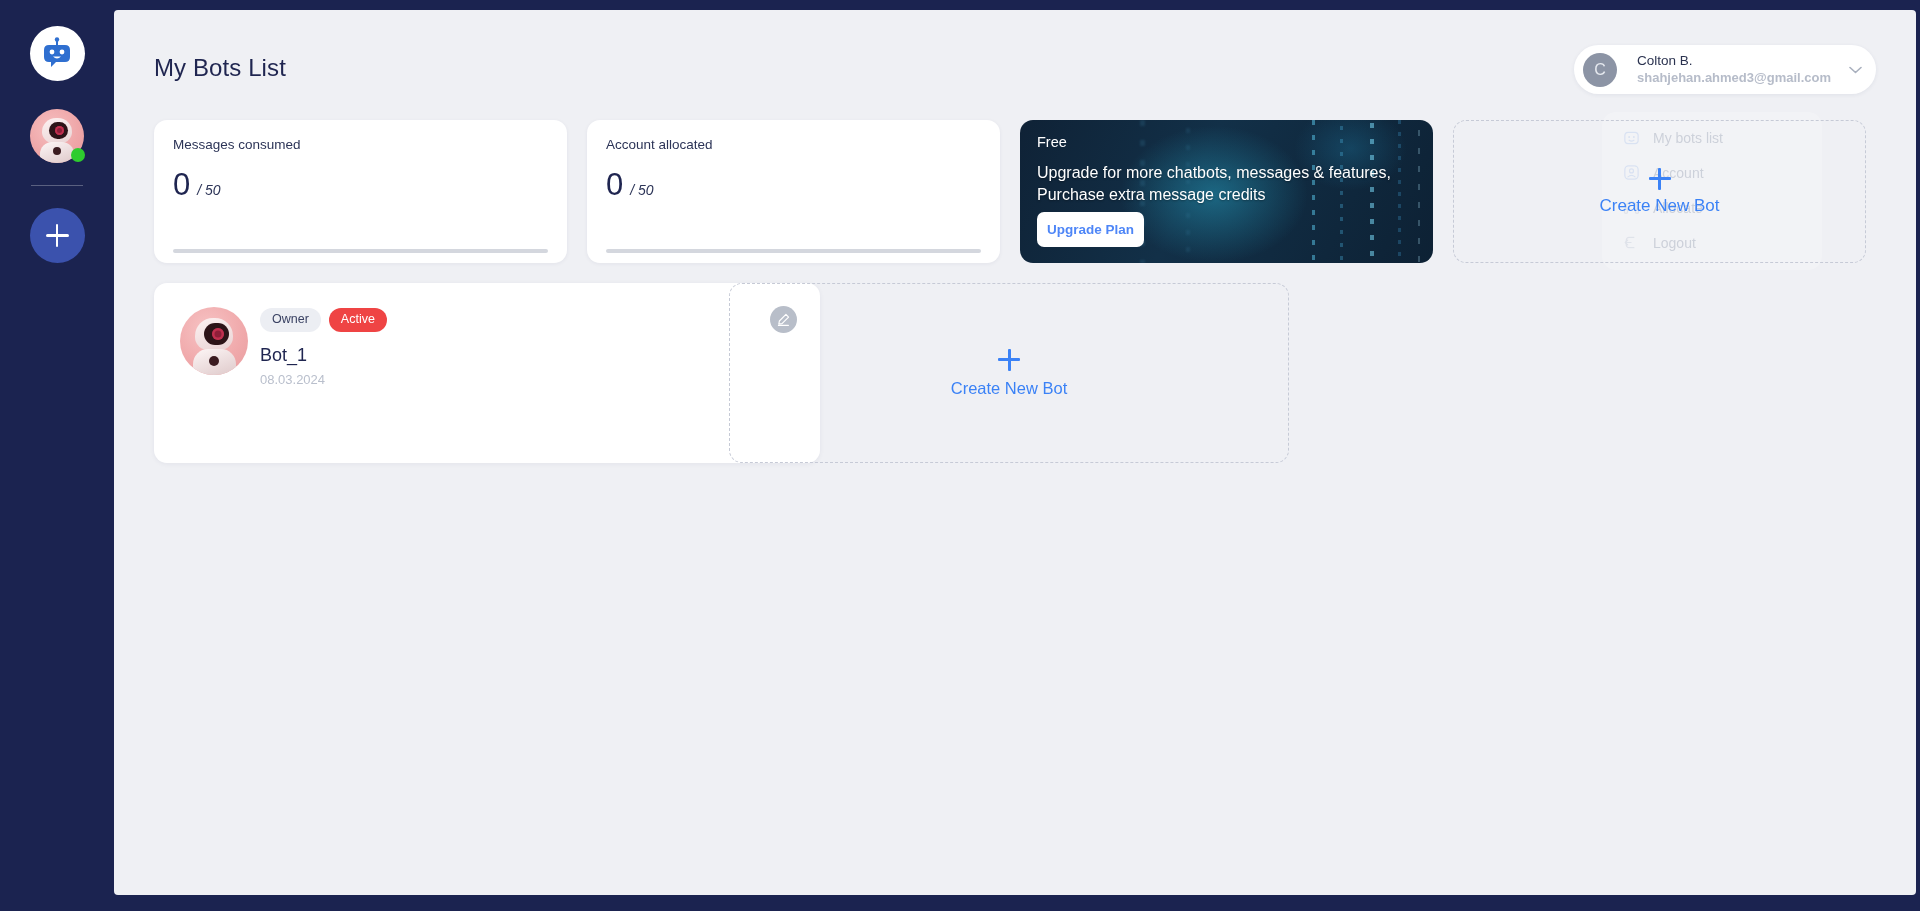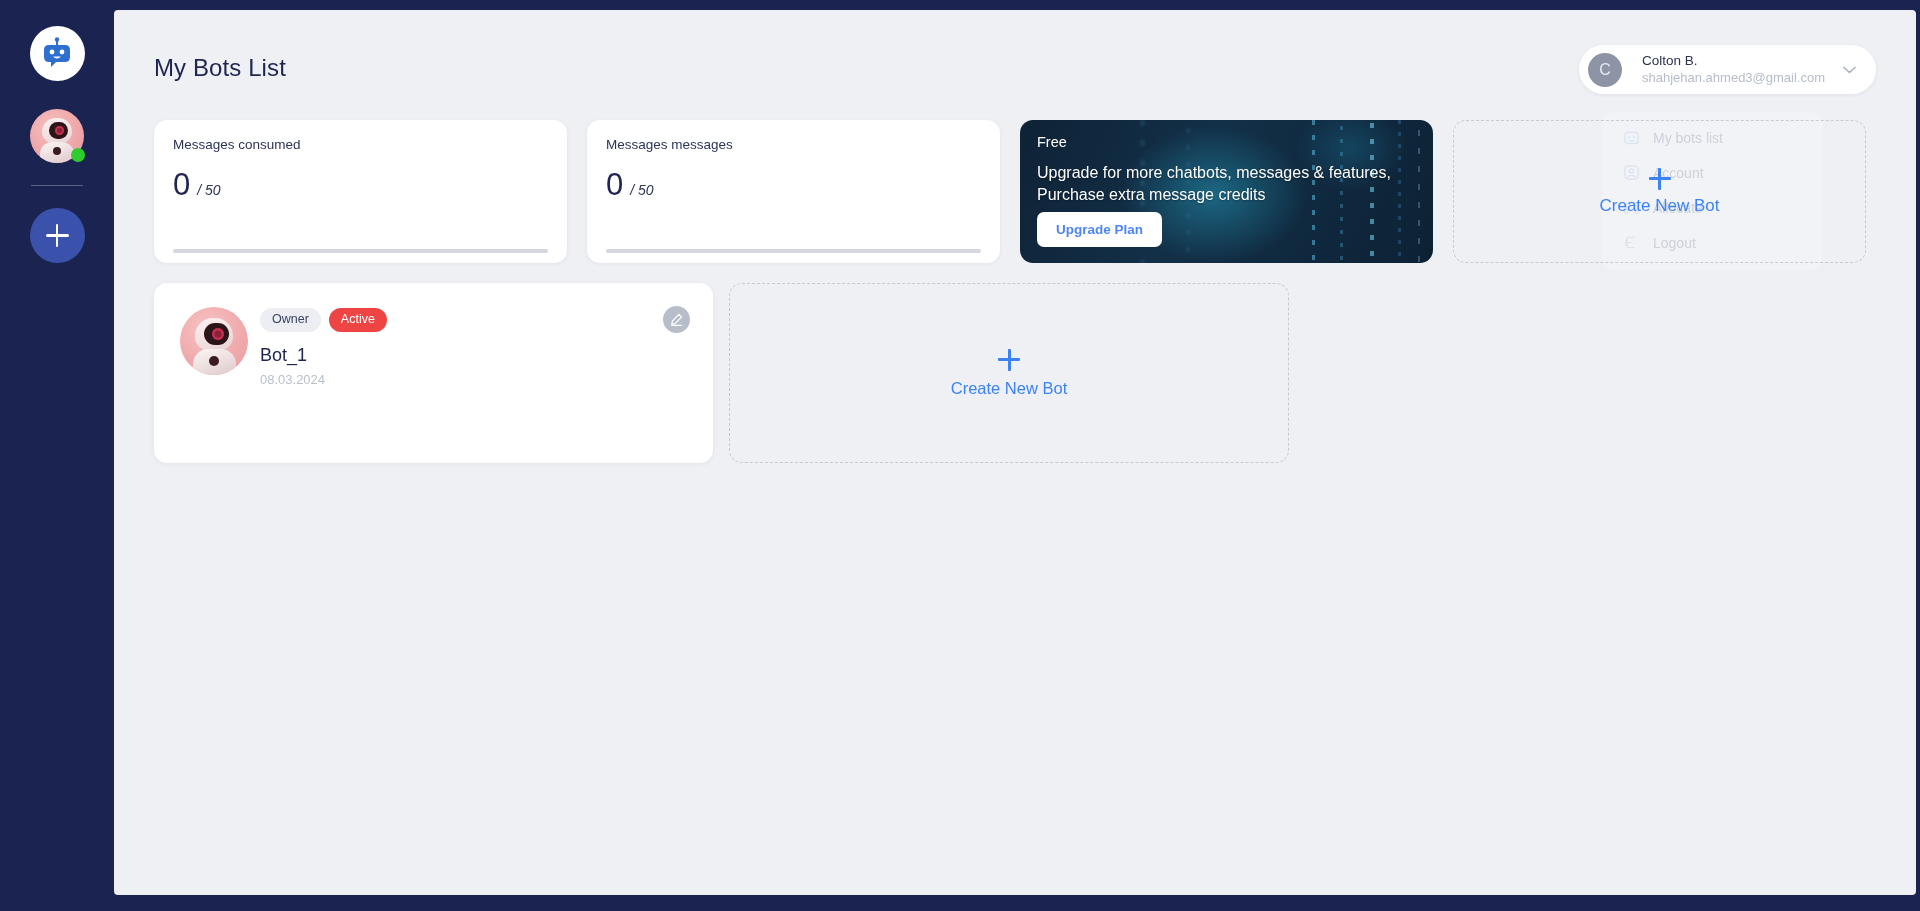--- a/index.html
+++ b/index.html
@@ -160,21 +160,21 @@
     width: 34px; height: 34px;
     border-radius: 50%;
     background: #8c94a5;
     color: #e6e9ef;
     display: flex; align-items: center; justify-content: center;
     font-size: 16px; font-weight: 400;
     flex: 0 0 auto;
   }
   .chip-texts { margin-left: 20px; line-height: 1.25; }
   .chip-name { font-size: 13.5px; color: #2b3350; }
-  .chip-email { font-size: 13px; color: #b6bcc9; }
+  .chip-email { font-size: 13px; color: #b6bcc9; font-weight: bold; }
   .chip-caret {
     margin-left: 18px;
     width: 13px; height: 8px;
     flex: 0 0 auto;
   }
 
   
   #user-menu {
     position: absolute;
     right: 94px; top: 102px;
@@ -295,21 +295,21 @@
     font-size: 16px; line-height: 1.38;
     color: #ffffff; font-weight: 500;
     z-index: 3;
     text-shadow: 0 1px 2px rgba(0,0,0,.35);
   }
   #upgrade-plan-button {
     position: absolute; left: 17px; bottom: 16px;
     background: #ffffff;
     border: none;
     border-radius: 7px;
-    padding: 10px 19px;
+    padding: 10px 10px;
     font-size: 13.5px;
     font-weight: 700;
     color: #4e86f7;
     font-family: "Liberation Sans", sans-serif;
     cursor: pointer;
     z-index: 3;
   }
 
   
   #create-bot-card-top {
@@ -343,21 +343,21 @@
   
   .bots-row {
     position: absolute;
     left: 40px; top: 273px;
     width: 1722px; height: 180px;
   }
 
   #bot-card {
     position: absolute;
     left: 0; top: 0;
-    width: 559px; height: 180px;
+    width: 666px; height: 180px;
     background: #ffffff;
     border-radius: 13px;
     box-shadow: 0 1px 5px rgba(30,40,90,0.06);
   }
 
   .bot-avatar {
     position: absolute;
     left: 26px; top: 24px;
     width: 68px; height: 68px;
     border-radius: 50%;
@@ -548,21 +548,21 @@
       <div class="stat-value">
         <span class="stat-num">0</span>
         <span class="stat-den">/ 50</span>
       </div>
       <div class="stat-bar">
         <div class="fill" style="width: 0%;"></div>
       </div>
     </div>
 
     <div class="stat-card" id="card-allocated">
-      <div class="stat-label">Messages messages</div>
+      <div class="stat-label">Account allocated</div>
       <div class="stat-value">
         <span class="stat-num">0</span>
         <span class="stat-den">/ 50</span>
       </div>
       <div class="stat-bar">
         <div class="fill" style="width: 0%;"></div>
       </div>
     </div>
 
     <div id="plan-card">

